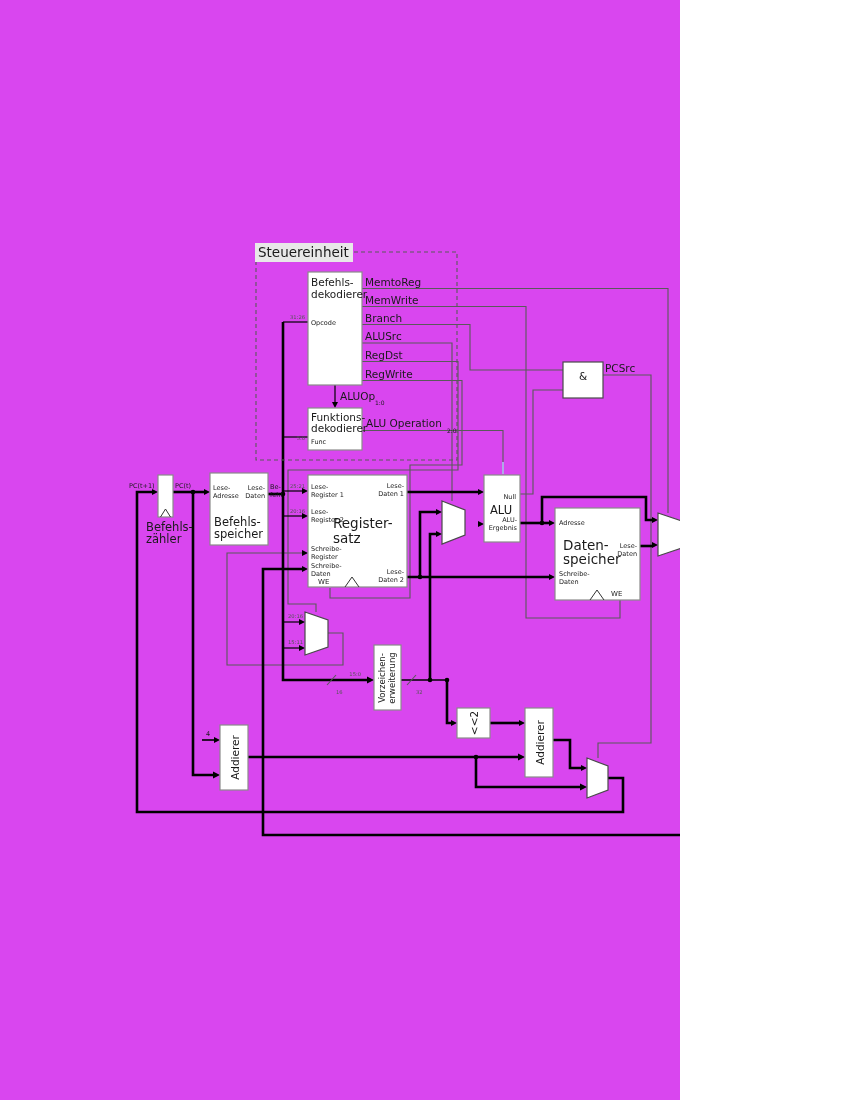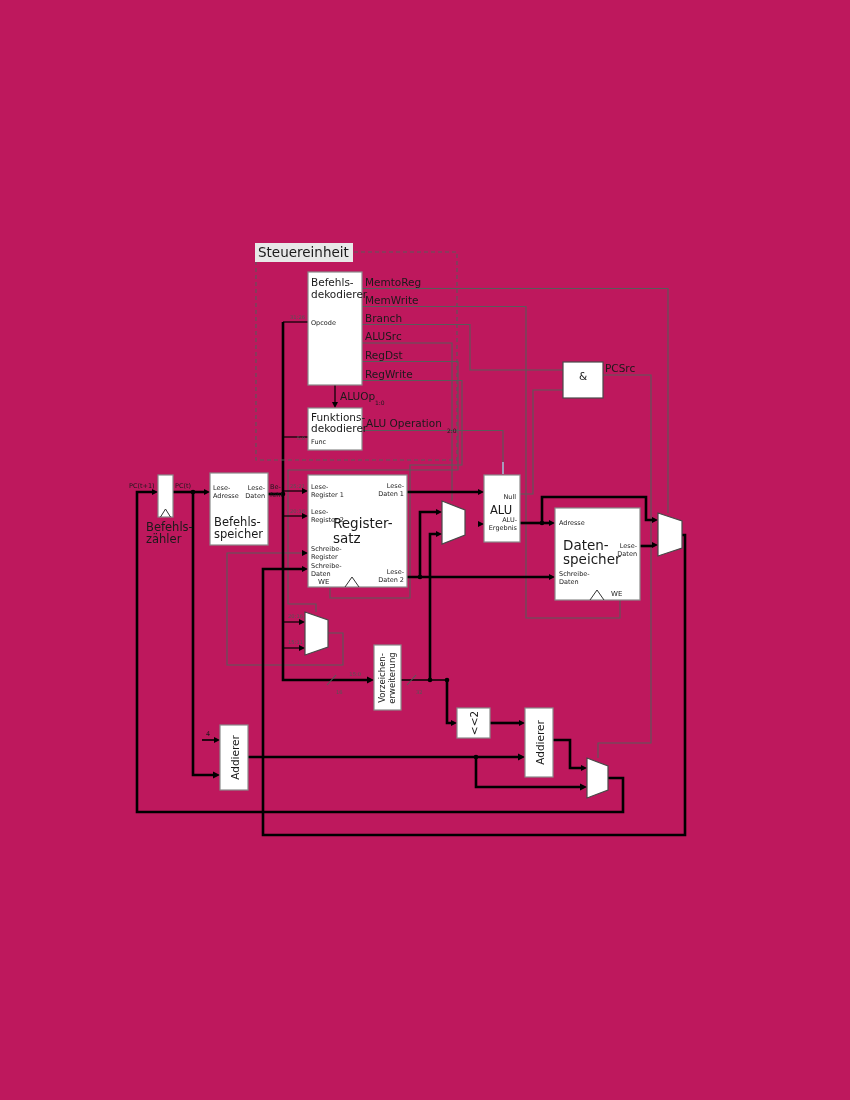--- a/index.html
+++ b/index.html
@@ -1,16 +1,16 @@
 <!DOCTYPE html>
 <html style="--wire: #5a5a5a; --data: #000000; --block: #8a8a8a; --mux: #4a4a4a; --accent: #9ed2e4; --title_bg: #e8e8e8; --text: #1a1a1a; --dim: #555555;"><head>
 <meta charset="utf-8">
 <style>
   html,body{margin:0;padding:0;background:#fff;}
-  .page{width:850px;height:1100px;position:relative;background:#be185d;overflow:hidden;}
+  .page{width:680px;height:1100px;position:relative;background:#d946ef;overflow:hidden;}
   svg text{font-family:"DejaVu Sans",sans-serif;fill:var(--text);}
   .wire{stroke:var(--wire);stroke-width:1.1;fill:none;}
   .data{stroke:var(--data);stroke-width:2.6;fill:none;}
   .dmed{stroke:var(--data);stroke-width:1.6;fill:none;}
   .dthin{stroke:var(--data);stroke-width:1.2;fill:none;}
   .blk{fill:#fff;stroke:var(--block);stroke-width:1.2;}
   .mux{fill:#fff;stroke:var(--mux);stroke-width:1.2;}
   .gate{fill:#fff;stroke:var(--mux);stroke-width:1.2;}
   .dash{stroke:var(--wire);stroke-width:1.1;fill:none;stroke-dasharray:4 3;}
   .accent{stroke:var(--accent);stroke-width:1.4;fill:none;}

